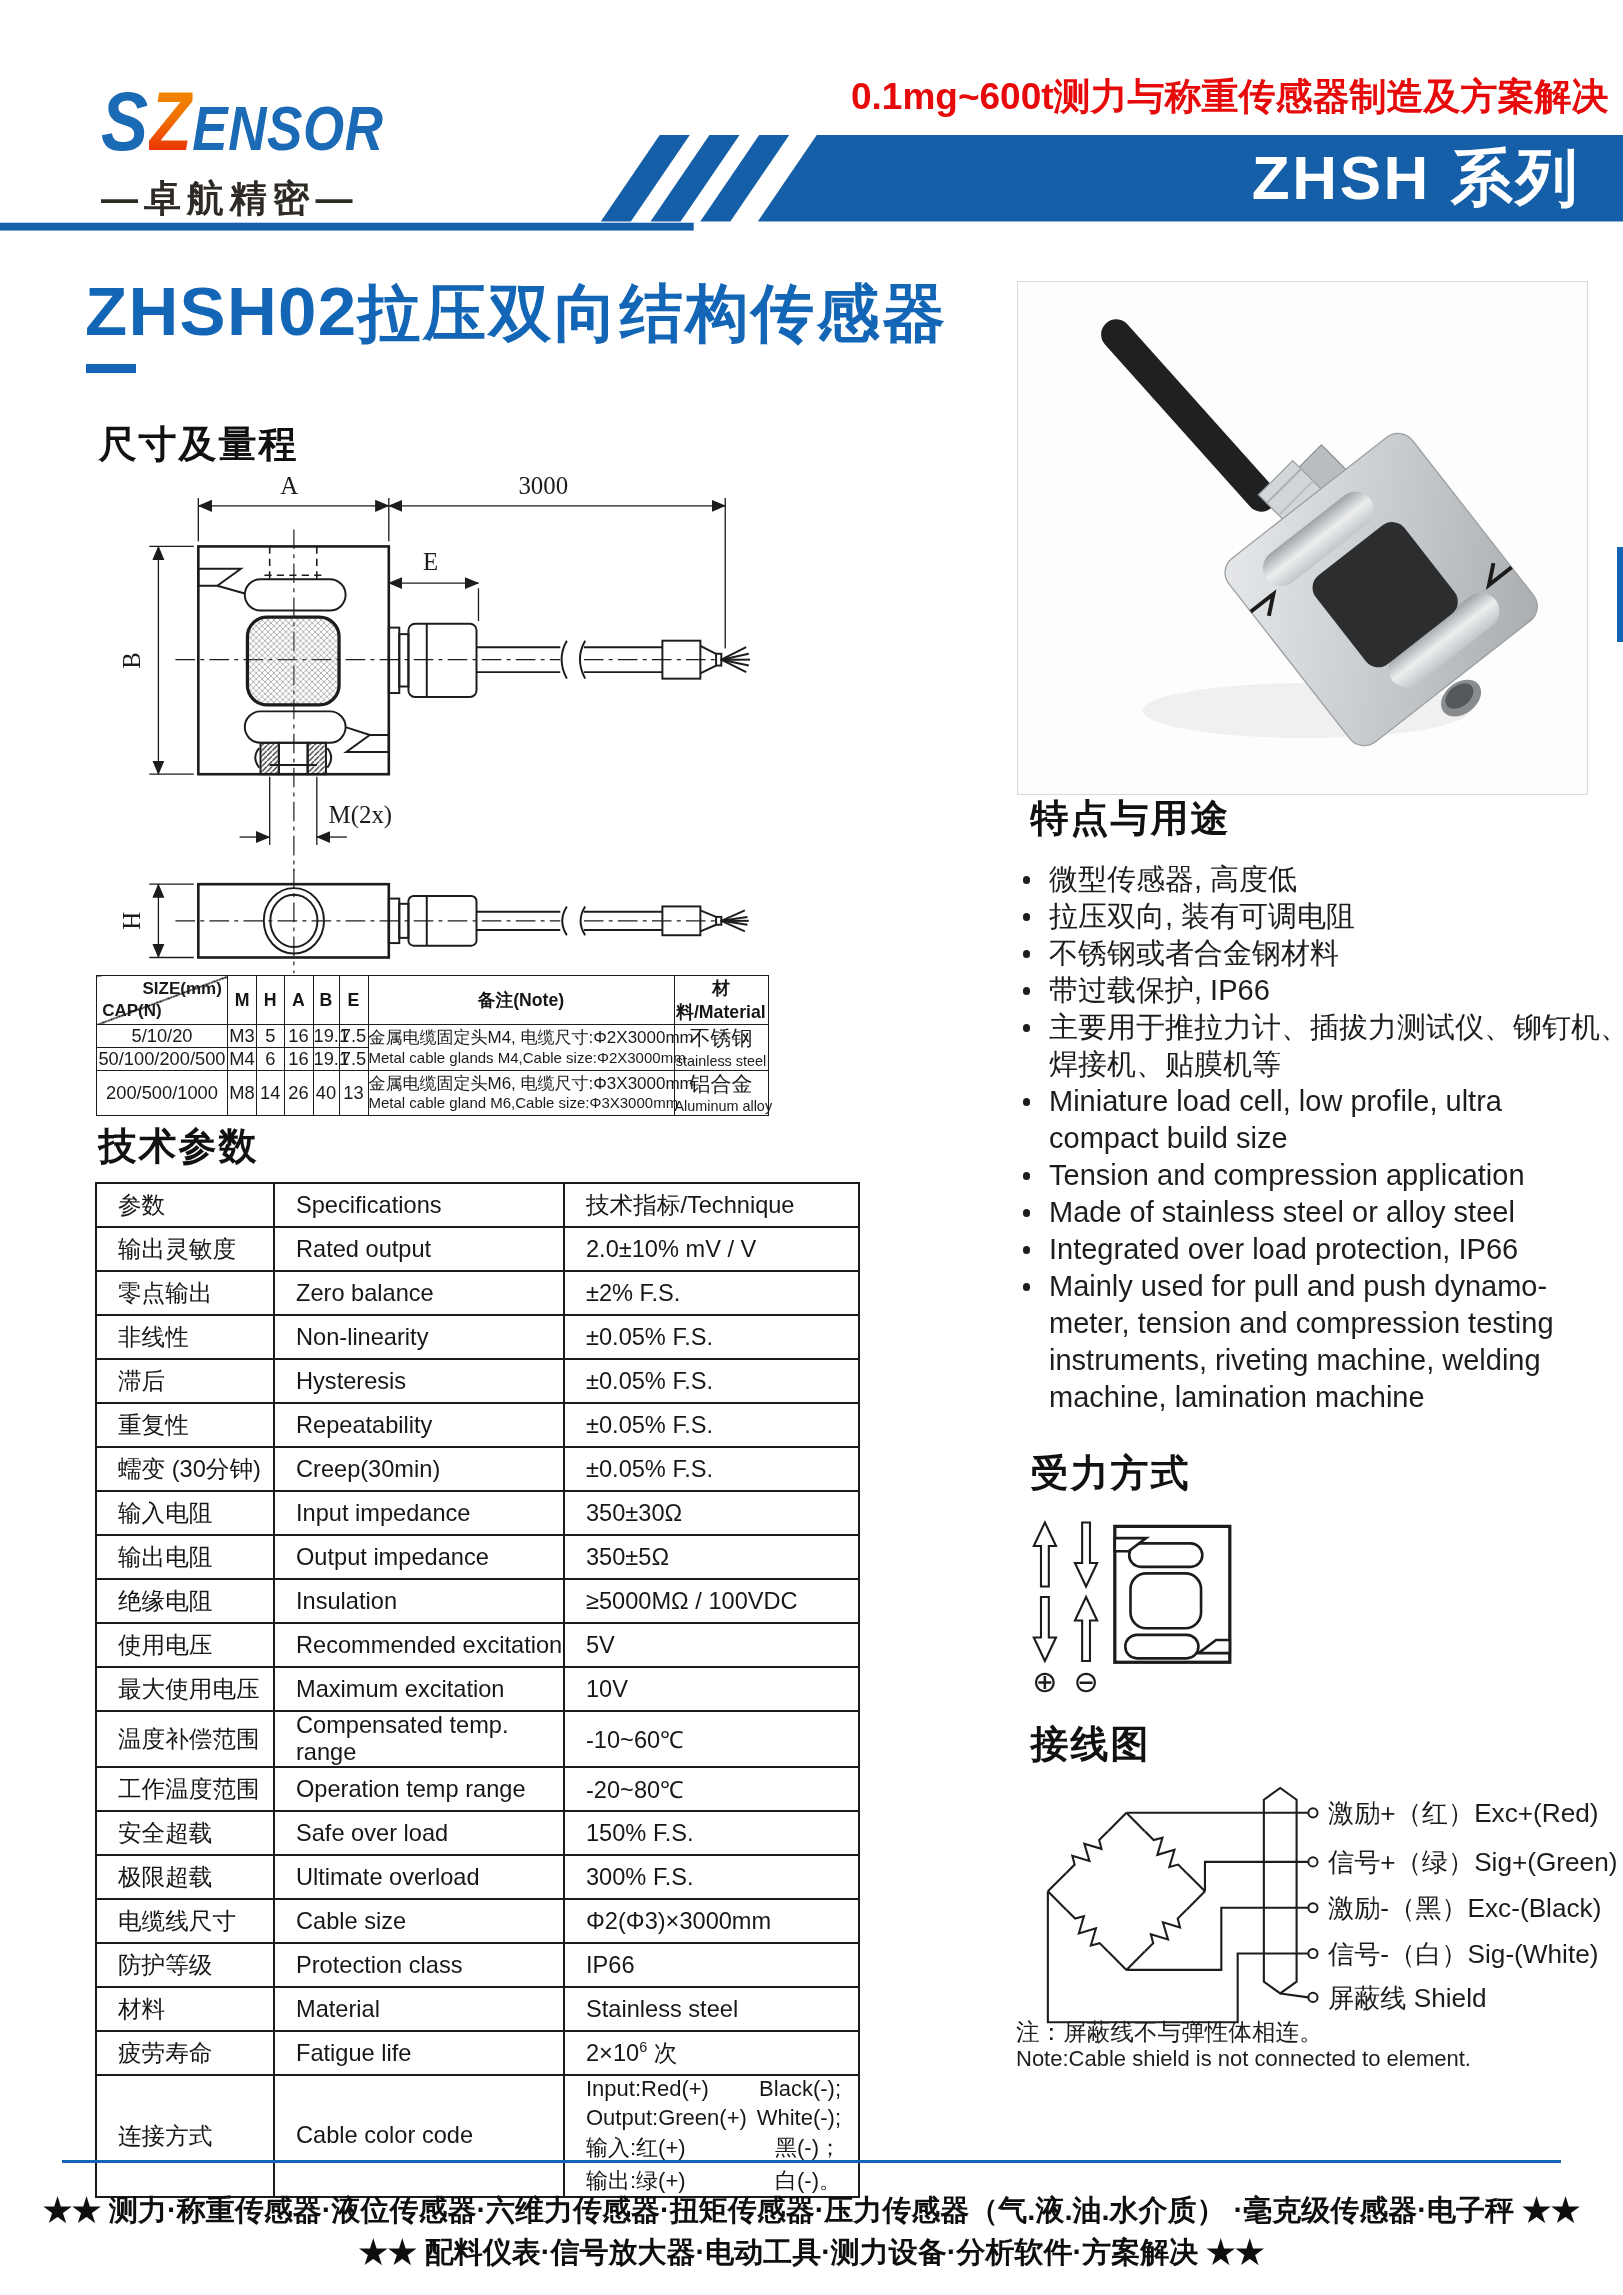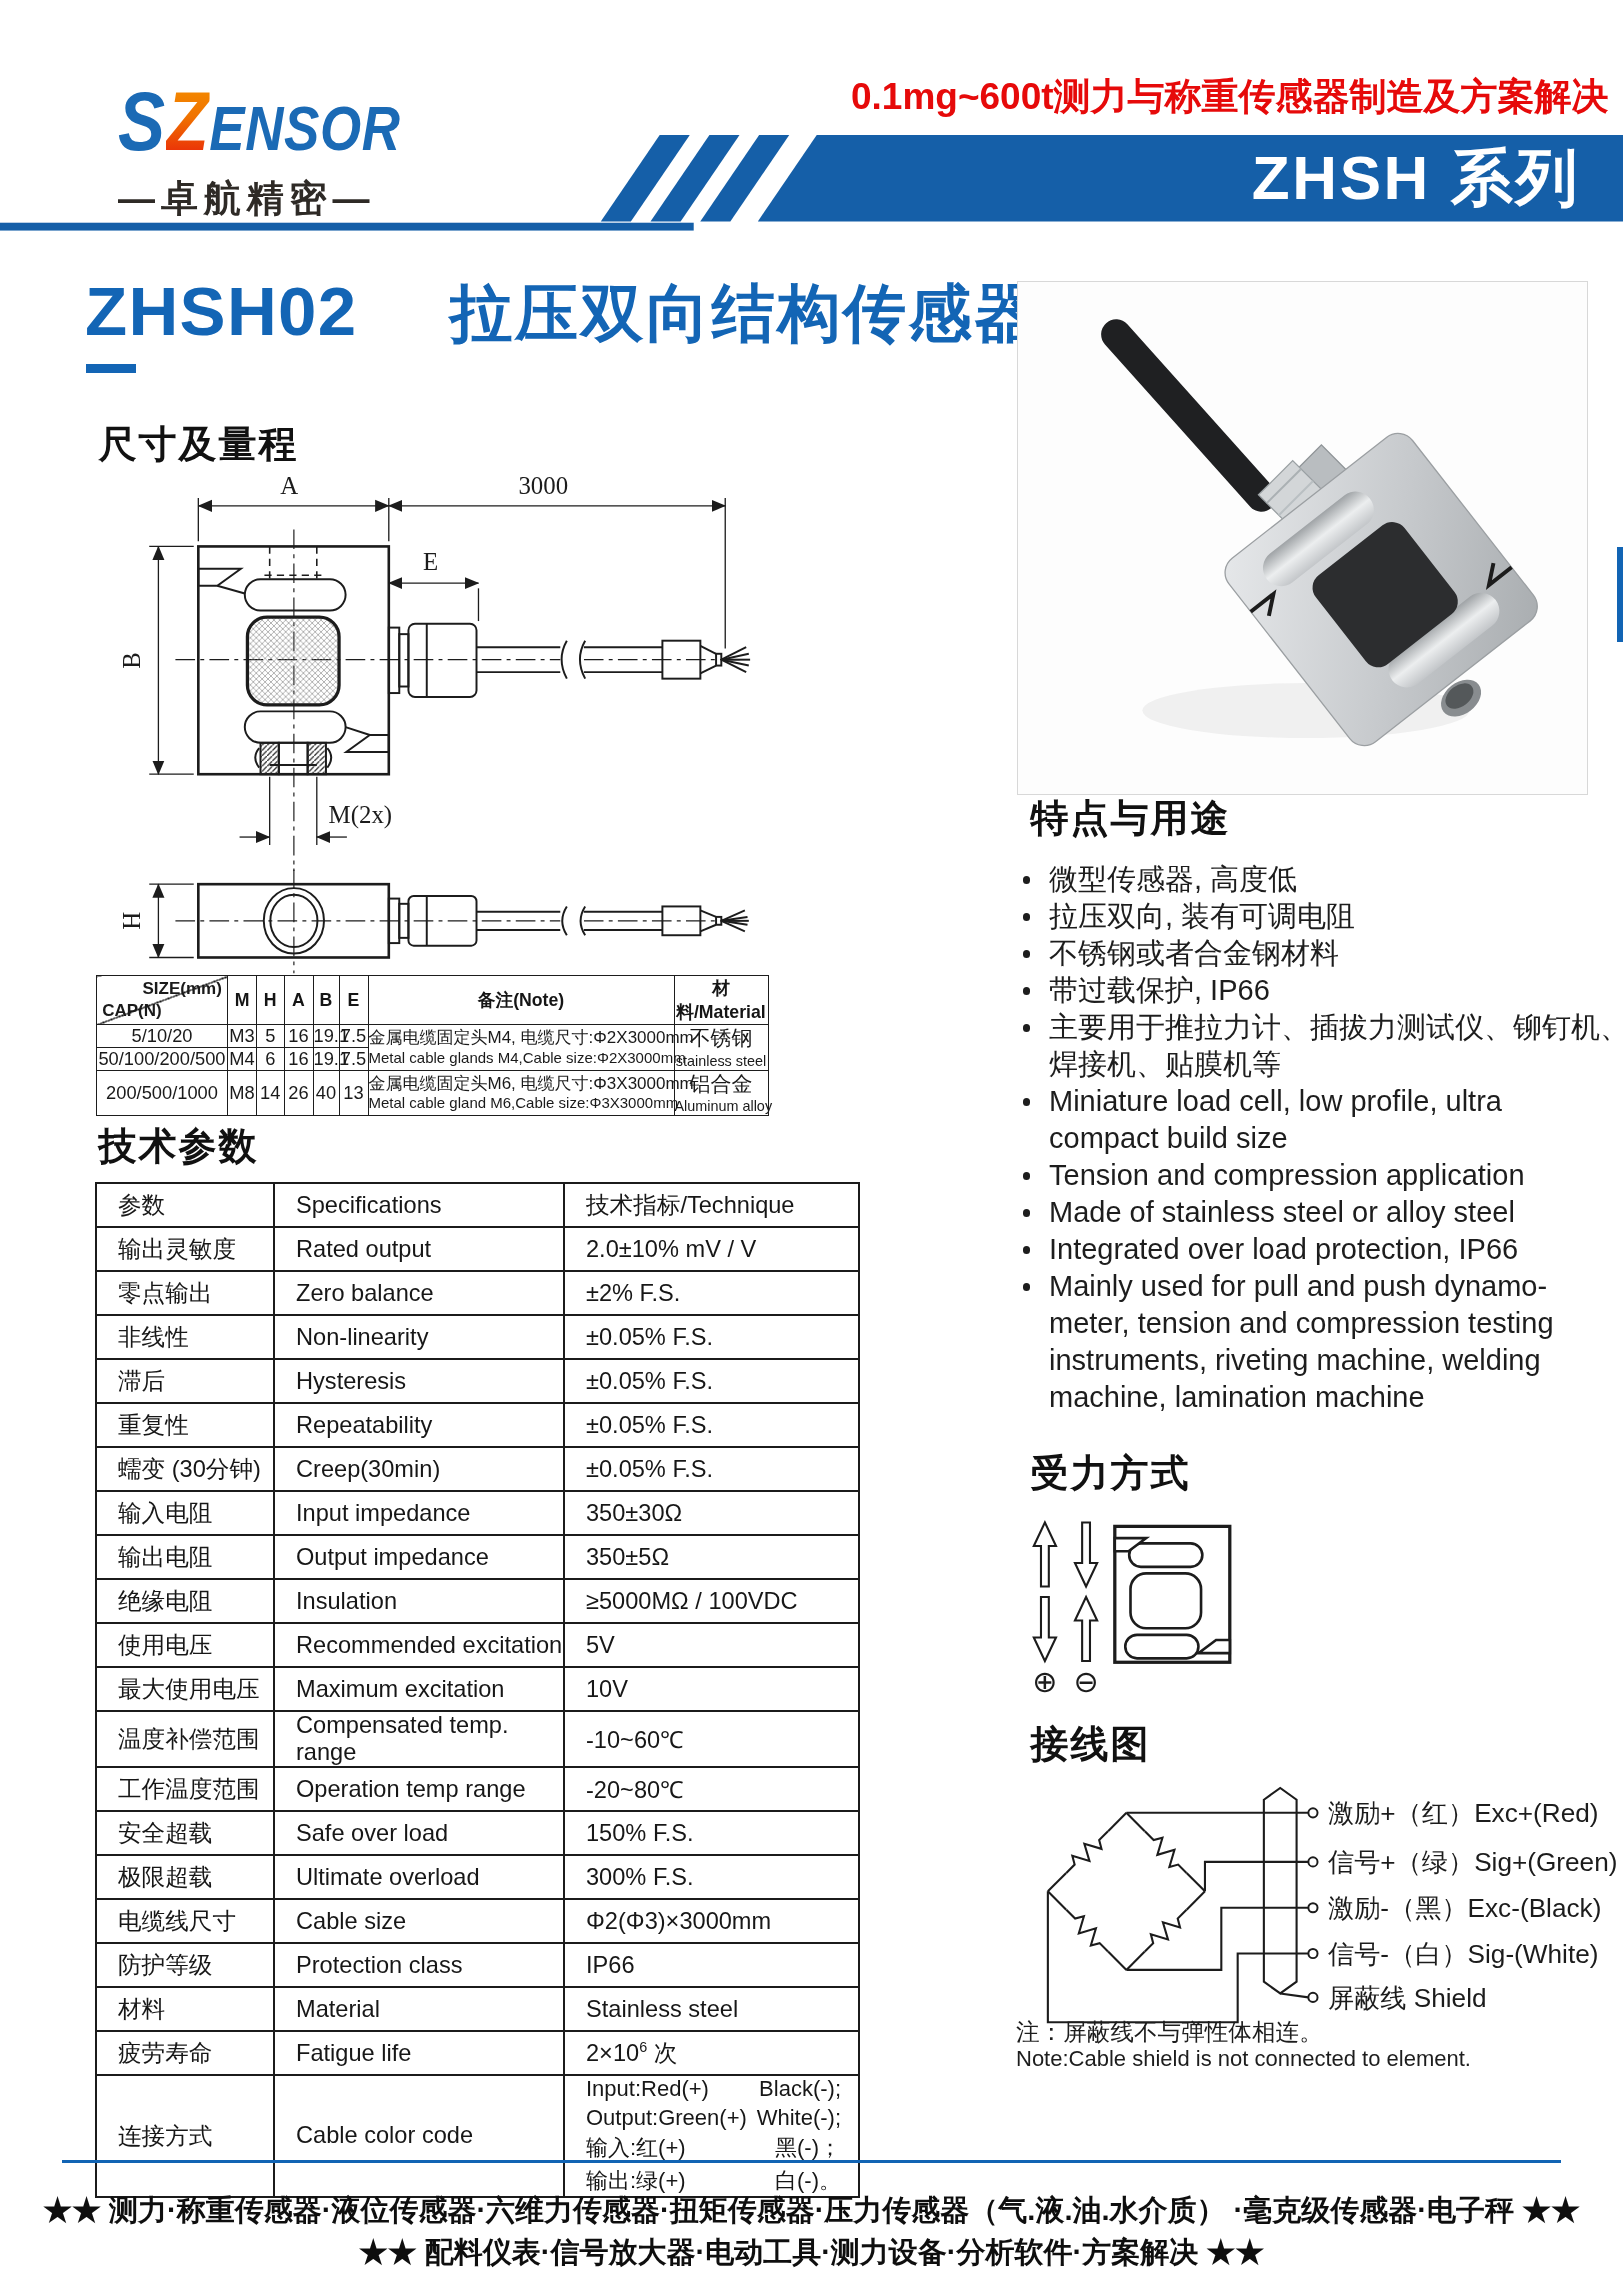--- a/index.html
+++ b/index.html
@@ -1,33 +1,33 @@
 <!DOCTYPE html>
 <html style="font-size:10.5px"><head>
 <meta charset="utf-8">
 <style>
   * { margin:0; padding:0; box-sizing:border-box; }
   html,body { background:#ffffff; }
   body { font-family:"Liberation Sans", sans-serif; color:#1a1a1a; }
   .page { position:relative; width:1623px; height:2295px; background:#fff; overflow:hidden; }
 
   
-  .logo { position:absolute; left:118px; top:73px; }
+  .logo { position:absolute; left:101px; top:73px; }
   .logo-text { font-style:italic; font-weight:800; letter-spacing:0.7px; transform:scaleX(.84); transform-origin:left; white-space:nowrap; }
   .logo-text .ls { font-size:84px; color:#1b6ab5; }
   .logo-text .lz { font-size:84px; background:linear-gradient(180deg,#f59300 0%,#f07300 45%,#e8160c 100%); -webkit-background-clip:text; background-clip:text; color:transparent; }
   .logo-text .lrest { font-size:63px; color:#1b6ab5; }
   .logo-tag { margin-top:3.9px; font-size:37px; font-weight:700; color:#2e2a26; letter-spacing:5.9px; white-space:nowrap; }
   .slogan { position:absolute; top:72px; right:14.4px; font-size:37px; font-weight:800; color:#e60a0a; white-space:nowrap; }
   .banner-svg { position:absolute; left:0; top:0; }
   .banner-text { position:absolute; left:818px; top:135px; height:86px; right:0; display:flex; align-items:center; justify-content:flex-end; padding-right:43px; color:#fff; font-size:62px; font-weight:800; letter-spacing:2.6px; white-space:nowrap; }
   .edge-tab { position:absolute; right:0; top:547px; width:6.5px; height:95px; background:#1264b4; }
 
   
-  .title-row { position:absolute; left:85px; top:271px; display:flex; align-items:baseline; gap:92px; color:#1365b5; white-space:nowrap; }
+  .title-row { position:absolute; left:85px; top:271px; display:flex; align-items:baseline; color:#1365b5; white-space:nowrap; }
   .title-model { font-size:69px; font-weight:800; letter-spacing:1.3px; }
   .title-name { font-size:63px; font-weight:800; letter-spacing:2.6px; }
   .title-dash { position:absolute; left:86px; top:364px; width:50px; height:8.5px; background:#1365b5; }
 
   
   .sec { position:absolute; display:flex; align-items:center; height:45px; white-space:nowrap;flex-direction:column; }
   .sec .bar-b { width:25px; height:45px; background:#1264b4; }
   .sec .bar-k { width:9.8px; height:45px; background:#141414; margin-left:7.2px; }
   .sec .sec-t { margin-left:14.4px; font-size:38px; font-weight:800; color:#111; letter-spacing:2px; }
 

